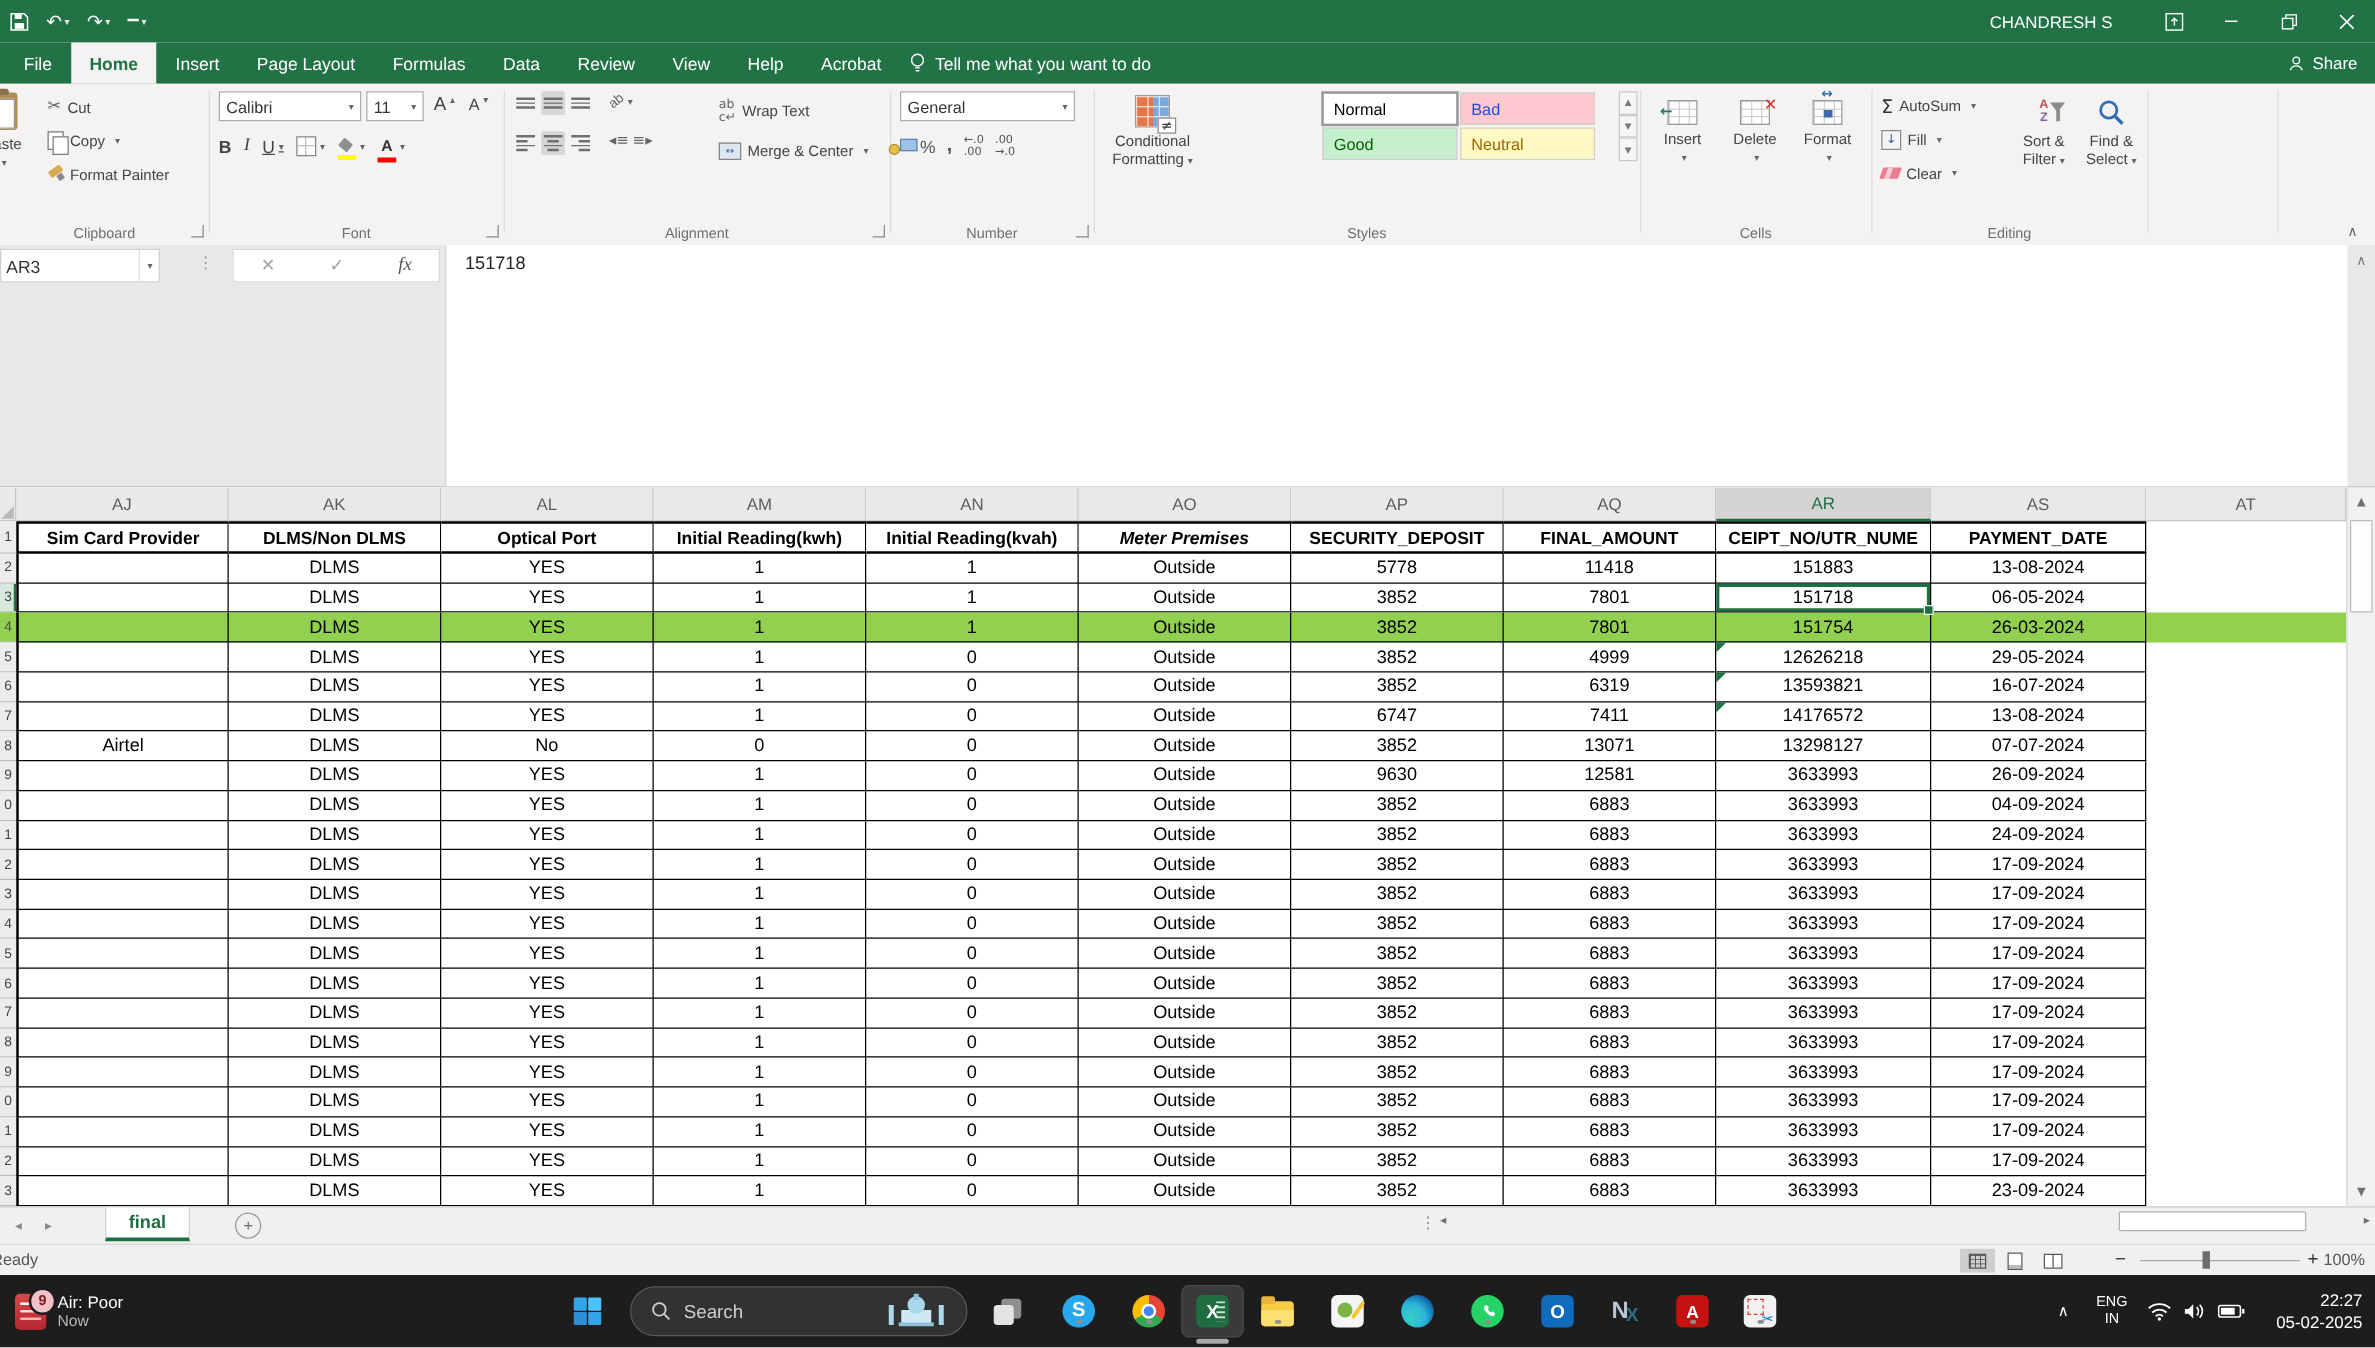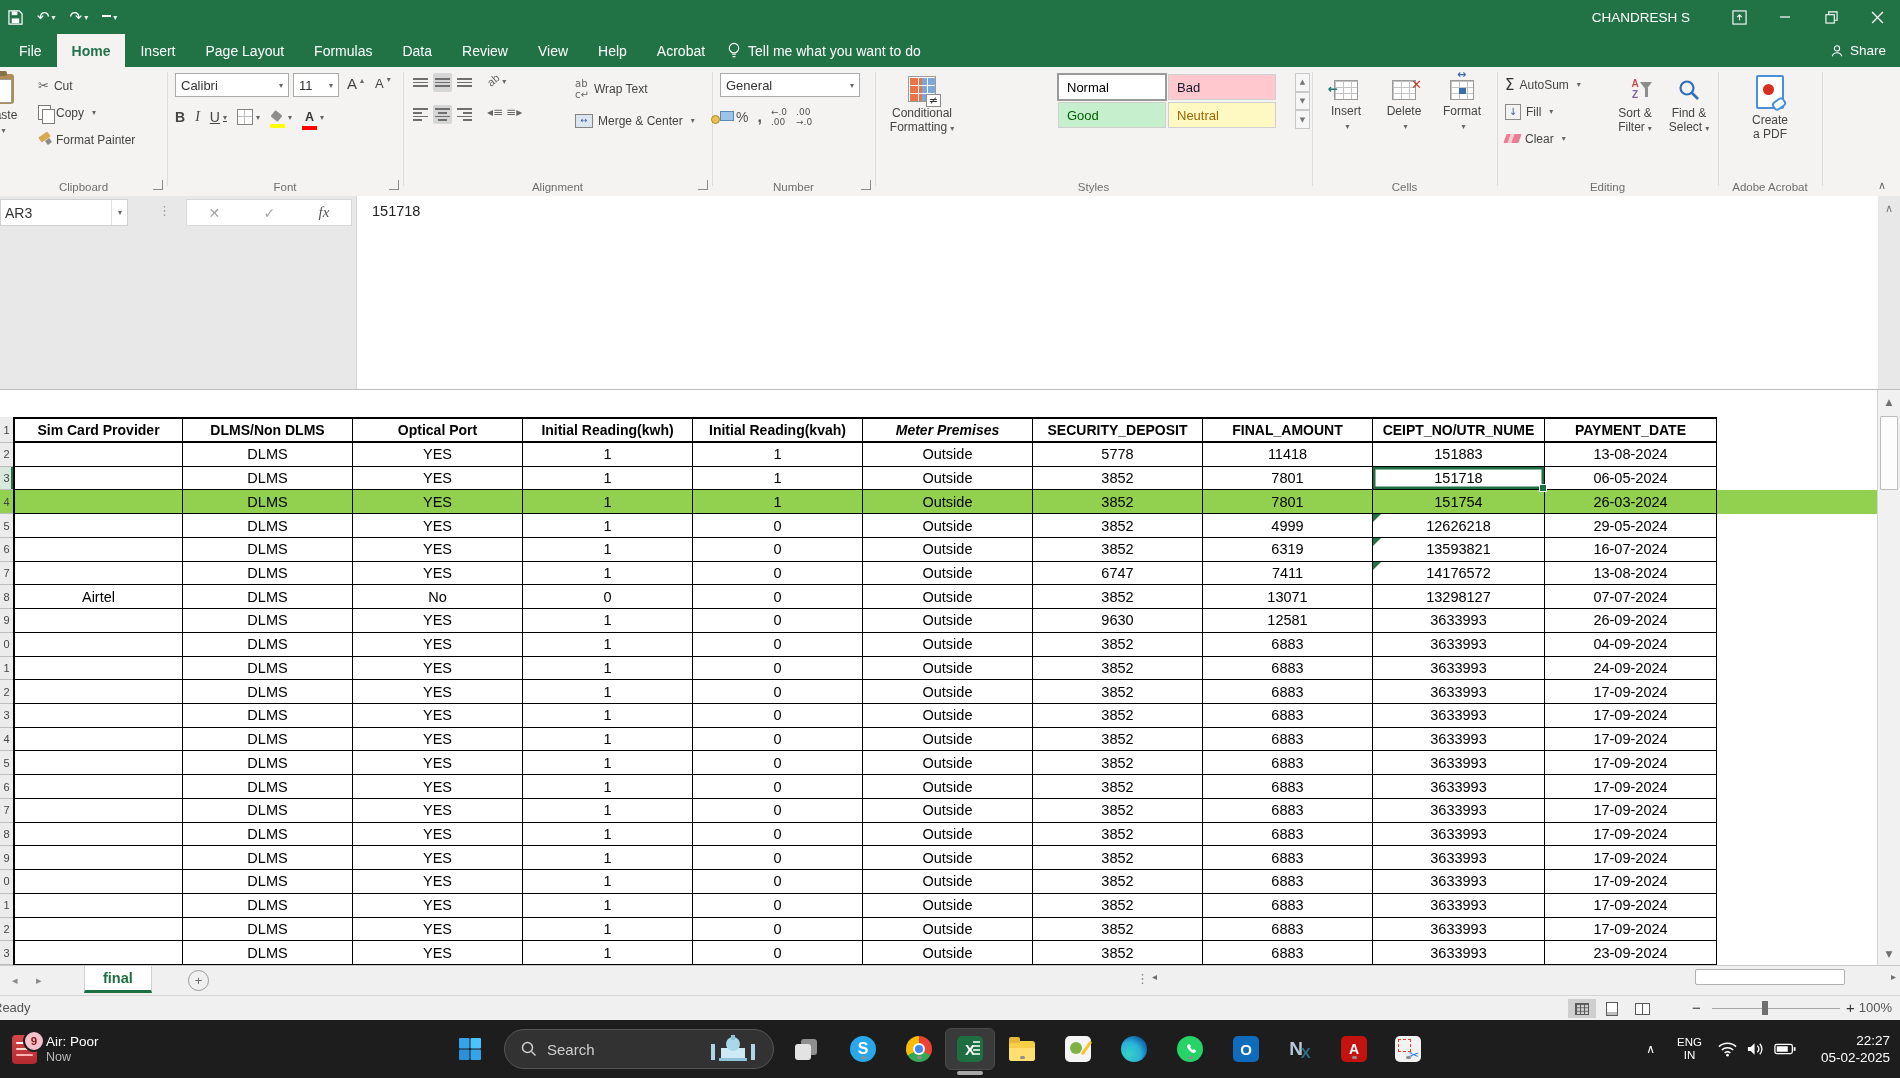--- a/index.html
+++ b/index.html
@@ -443,21 +443,21 @@
   </div>
   <div class="gdiv" style="left:875px;"></div>
 
   <div class="rgroup" style="left:875px;width:437px;">
     <div class="bigbtn" style="left:4px;width:86px;">
       <div class="icon-condfmt" style="margin-top:6px;"></div>
       <div class="bb-label"><span>Conditional</span><br><span>Formatting</span><span class="caret">▾</span></div>
     </div>
     <div id="style-gallery">
         <div class="style-chip current" style="background: rgb(255, 255, 255); color: rgb(0, 0, 0);">Normal</div>
-        <div class="style-chip" style="background: rgb(255, 199, 206); color: #0f172a;">Bad</div>
+        <div class="style-chip" style="background: rgb(255, 199, 206); color: #1d4ed8;">Bad</div>
         <div class="style-chip" style="background: rgb(198, 239, 206); color: rgb(0, 97, 0);">Good</div>
         <div class="style-chip" style="background: #fef9c3; color: rgb(156, 101, 0);">Neutral</div>
       </div>
     <div class="galscroll">
       <div>▲</div>
       <div>▼</div>
       <div>▼</div>
     </div>
     <div class="glabel">Styles</div>
   </div>
@@ -513,27 +513,20 @@
       <svg width="24" height="24" viewBox="0 0 24 24" style="margin-top:8px;">
           <circle cx="10" cy="10" r="6.5" fill="none" stroke="#2f6fb7" stroke-width="2.2"></circle>
           <path d="M15 15l6 6" stroke="#2f6fb7" stroke-width="2.6"></path>
         </svg>
       <div class="bb-label"><span>Find &amp;</span><br><span>Select</span><span class="caret">▾</span></div>
     </div>
     <div class="glabel">Editing</div>
   </div>
   <div class="gdiv" style="left:1718px;"></div>
 
-  <div class="rgroup" style="left:1718px;width:104px;">
-    <div class="bigbtn" style="left:8px;width:88px;">
-      <div class="icon-pdf" style="margin-top:5px;"></div>
-      <div class="bb-label"><span>Create</span><br><span>a PDF</span></div>
-    </div>
-    <div class="glabel">Adobe Acrobat</div>
-  </div>
   <div class="gdiv" style="left:1822px;"></div>
   <span class="gly" style="position:absolute;right:14px;bottom:4px;color:#666;font-size:11px;">∧</span>
 </div>
 
 <div id="fbar">
   <div id="fb-white"></div>
   <div id="name-box">
       <span>AR3</span>
       <span class="caret">▾</span>
     </div>
@@ -541,20 +534,34 @@
   <div id="fb-btns">
     <span class="x gly">✕</span>
     <span class="ck gly">✓</span>
     <span class="fx">fx</span>
   </div>
   <span id="fb-value">151718</span>
   <span id="fb-collapse" class="gly">∧</span>
 </div>
 
 <div id="grid">
+  <div id="colheads">
+      <div class="corner"></div>
+      <div class="colhead" style="width: 170px;">AJ</div>
+      <div class="colhead" style="width: 170px;">AK</div>
+      <div class="colhead" style="width: 170px;">AL</div>
+      <div class="colhead" style="width: 170px;">AM</div>
+      <div class="colhead" style="width: 170px;">AN</div>
+      <div class="colhead" style="width: 170px;">AO</div>
+      <div class="colhead" style="width: 170px;">AP</div>
+      <div class="colhead" style="width: 170px;">AQ</div>
+      <div class="colhead sel" style="width: 172px;">AR</div>
+      <div class="colhead" style="width: 172px;">AS</div>
+      <div class="colhead" style="width: 160px;">AT</div>
+    </div>
   <div id="headerrow" class="row">
       <div class="sliver">1</div>
       <div class="th first" style="width: 170px;">Sim Card Provider</div>
       <div class="th" style="width: 170px;">DLMS/Non DLMS</div>
       <div class="th" style="width: 170px;">Optical Port</div>
       <div class="th" style="width: 170px;">Initial Reading(kwh)</div>
       <div class="th" style="width: 170px;">Initial Reading(kvah)</div>
       <div class="th" style="width: 170px; font-style: italic;">Meter Premises</div>
       <div class="th" style="width: 170px;">SECURITY_DEPOSIT</div>
       <div class="th" style="width: 170px;">FINAL_AMOUNT</div>

